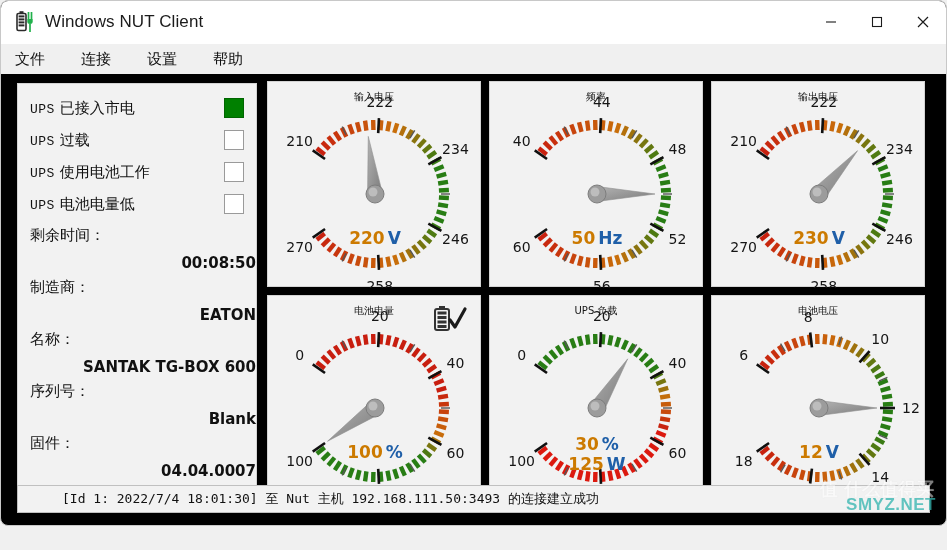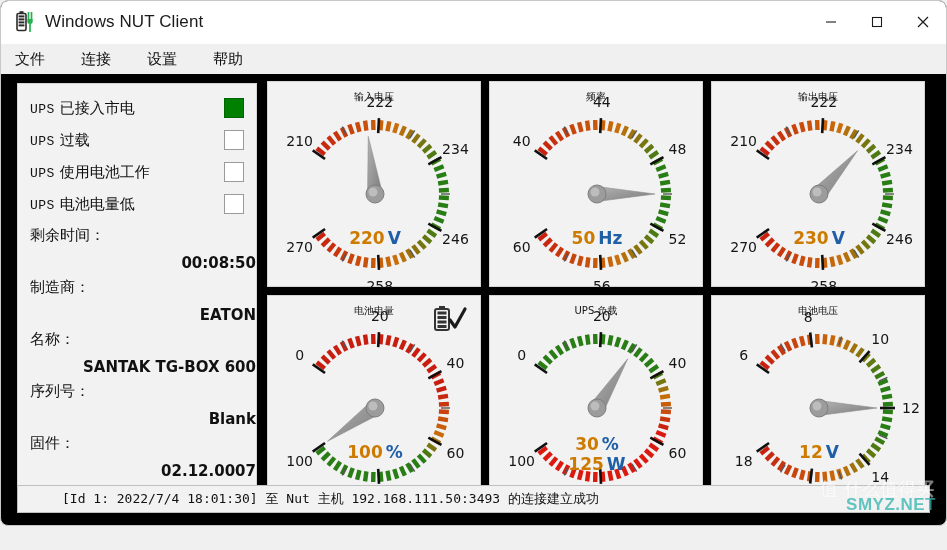--- a/index.html
+++ b/index.html
@@ -185,21 +185,21 @@
 
       <div class="field-label">剩余时间：</div>
       <div class="field-value">00:08:50</div>
       <div class="field-label">制造商：</div>
       <div class="field-value">EATON</div>
       <div class="field-label">名称：</div>
       <div class="field-value">SANTAK TG-BOX 600</div>
       <div class="field-label">序列号：</div>
       <div class="field-value">Blank</div>
       <div class="field-label">固件：</div>
-      <div class="field-value">02.12.0007</div>
+      <div class="field-value">04.04.0007</div>
     </div>
 
     <div class="gauge-panel" style="left:266px;top:8px">
         <svg class="g-svg" width="214" height="206" viewBox="0 0 214 206">
           <line x1="56.67213959330991" y1="72.46385872540523" x2="48.808411404764584" y2="66.2863366512498" stroke="rgb(200,33,15)" stroke-width="4.4" stroke-linecap="butt"></line>
           <line x1="61.317944262779534" y1="67.17645949256705" x2="54.180123053838834" y2="60.172781288280646" stroke="rgb(200,40,14)" stroke-width="4.4" stroke-linecap="butt"></line>
           <line x1="66.51626192763283" y1="62.43118972894377" x2="60.19067785382546" y2="54.686063124091234" stroke="rgb(200,47,14)" stroke-width="4.4" stroke-linecap="butt"></line>
           <line x1="72.20422024078272" y1="58.28544228099755" x2="66.76737965340502" y2="49.892542637403416" stroke="rgb(200,54,13)" stroke-width="4.4" stroke-linecap="butt"></line>
           <line x1="78.31302477442813" y1="54.78935892329622" x2="73.83068489543251" y2="45.85019625506125" stroke="rgb(200,61,13)" stroke-width="4.4" stroke-linecap="butt"></line>
           <line x1="84.76879107138723" y1="51.985223906338135" x2="81.29516467629148" y2="42.60791514170347" stroke="rgb(200,68,13)" stroke-width="4.4" stroke-linecap="butt"></line>

